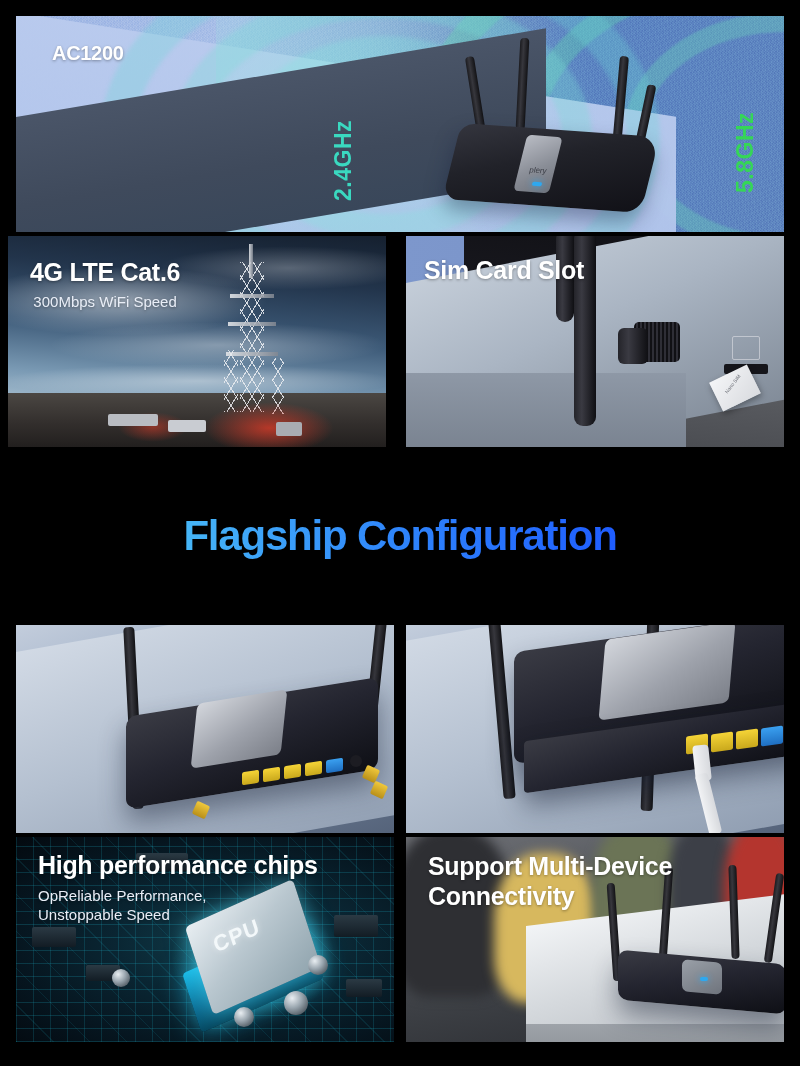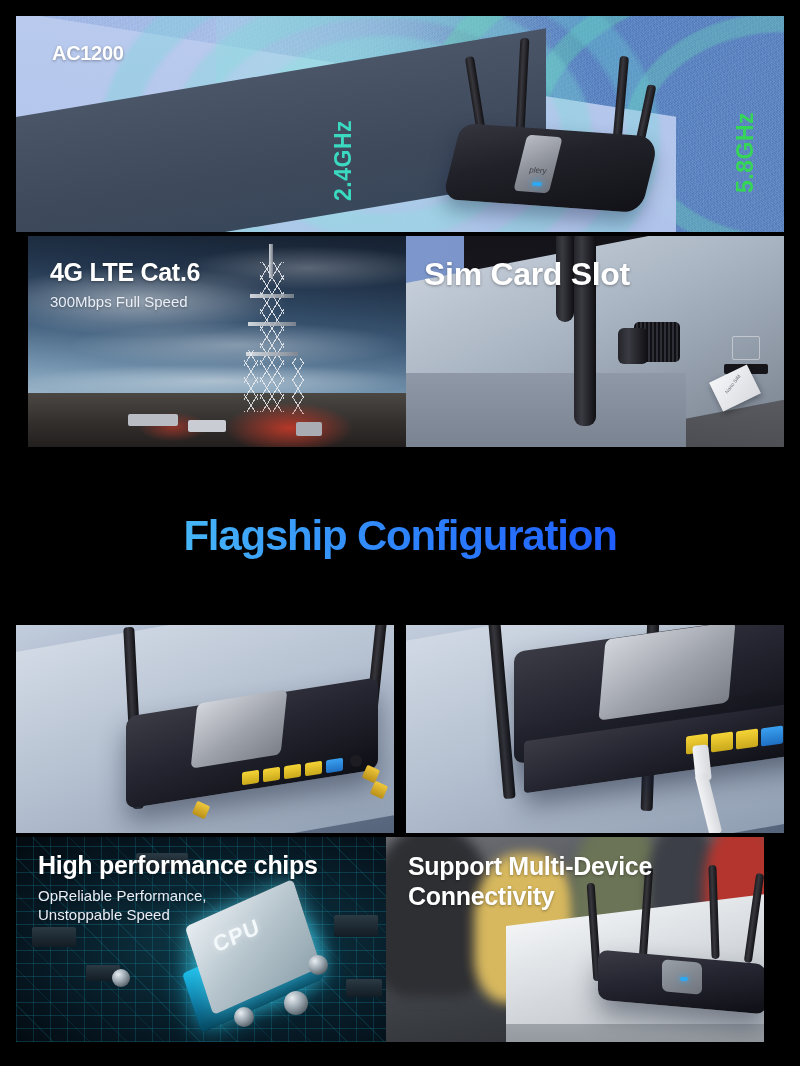--- a/index.html
+++ b/index.html
@@ -194,21 +194,21 @@
     transform: skewX(-14deg) skewY(4deg);
   }
   #hero-router .led {
     position: absolute; left: 98px; top: 146px; width: 10px; height: 4px;
     background: #2ea8f0; border-radius: 2px;
     transform: skewX(-14deg) skewY(4deg);
     box-shadow: 0 0 7px #2ea8f0;
   }
 
   
-  #tower { left: 28px; top: 236px; width: 378px; height: 211px; }
+  #tower { left: 8px; top: 236px; width: 378px; height: 211px; text-align: center; }
   #simslot { left: 406px; top: 236px; width: 378px; height: 211px; }
 
   .sky {
     position: absolute; inset: 0;
     background:
       linear-gradient(185deg, #15202f 0%, #22344b 22%, #3d5a78 46%, #7a9ab4 68%, #aec4d4 84%, #5d6a6c 100%);
   }
   .cloud-streak {
     position: absolute;
     background: radial-gradient(ellipse at center, rgba(255,255,255,.48) 0%, rgba(255,255,255,0) 70%);
@@ -350,21 +350,21 @@
     border-radius: 2px;
   }
   .cable {
     position: absolute;
     background: linear-gradient(90deg, #f2f3f5 0%, #d7d9dd 100%);
     border-radius: 4px;
   }
 
   
   #chips    { left: 16px;  top: 837px; width: 378px; height: 205px; }
-  #multidev { left: 386px; top: 837px; width: 378px; height: 205px; padding-left: 13px; }
+  #multidev { left: 406px; top: 837px; width: 378px; height: 205px; padding-left: 13px; }
 
   .pcb-bg {
     position: absolute; inset: 0;
     background:
       radial-gradient(ellipse at 58% 52%, #12404e 0%, #0a2633 38%, #061620 70%, #03090f 100%);
   }
   .traces {
     position: absolute; inset: 0;
     background-image:
       repeating-linear-gradient(0deg,   rgba(34,211,238,.26) 0 1px, transparent 1px 13px),
@@ -494,21 +494,21 @@
 
     <div class="red-glow" style="left:196px; top:166px; width:130px; height:52px;"></div>
     <div class="red-glow" style="left:110px; top:176px; width:70px; height:30px; opacity:.7;"></div>
 
     <div class="smd" style="left:100px; top:178px; width:50px; height:12px; background:#b9bcc2;"></div>
     <div class="smd" style="left:160px; top:184px; width:38px; height:12px; background:#c9ccd2;"></div>
     <div class="smd" style="left:268px; top:186px; width:26px; height:14px; background:#a9acb2;"></div>
 
     <div class="panel-copy" style="left:22px; top:22px;">
       <div class="p-title" style="font-size:25px;">4G LTE Cat.6</div>
-      <div class="p-sub" style="font-size:15px; margin-top:5px;">300Mbps Full Speed</div>
+      <div class="p-sub" style="font-size:15px; margin-top:5px;">300Mbps WiFi Speed</div>
     </div>
   </div>
 
   <div class="panel" id="simslot">
     <div class="sim-wall"></div>
     <div class="sim-device"></div>
     <div class="sim-back"></div>
     <div class="sim-desk"></div>
     <div class="sim-desk-front"></div>
 
@@ -518,21 +518,21 @@
     <div class="sim-ant" style="left:212px; top:92px; width:30px; height:36px; border-radius:6px;"></div>
 
     <div class="sim-port" style="left:318px; top:128px; width:44px; height:10px;"></div>
     <div class="smd" style="left:326px; top:100px; width:28px; height:24px; background:transparent; border:1px solid rgba(230,230,235,.55);"></div>
     <div class="sim-card" style="left:308px; top:136px; width:42px; height:32px; transform:rotate(-26deg);">
       <span>Nano
 SIM</span>
     </div>
 
     <div class="panel-copy" style="left:18px; top:20px;">
-      <div class="p-title" style="font-size:32px;">Sim Card Slot</div>
+      <div class="p-title" style="font-size:25px;">Sim Card Slot</div>
     </div>
   </div>
 
   <div id="flagship-band">
     <div id="flagship-heading">Flagship Configuration</div>
   </div>
 
   <div class="panel" id="perf">
     <div class="studio-bg"></div>
     <div class="studio-table"></div>

